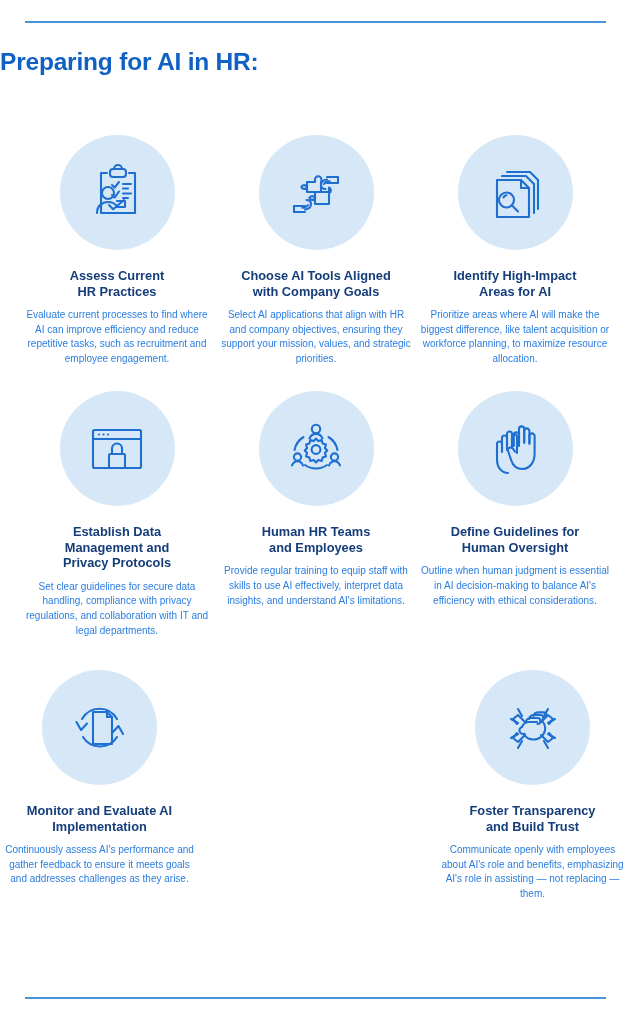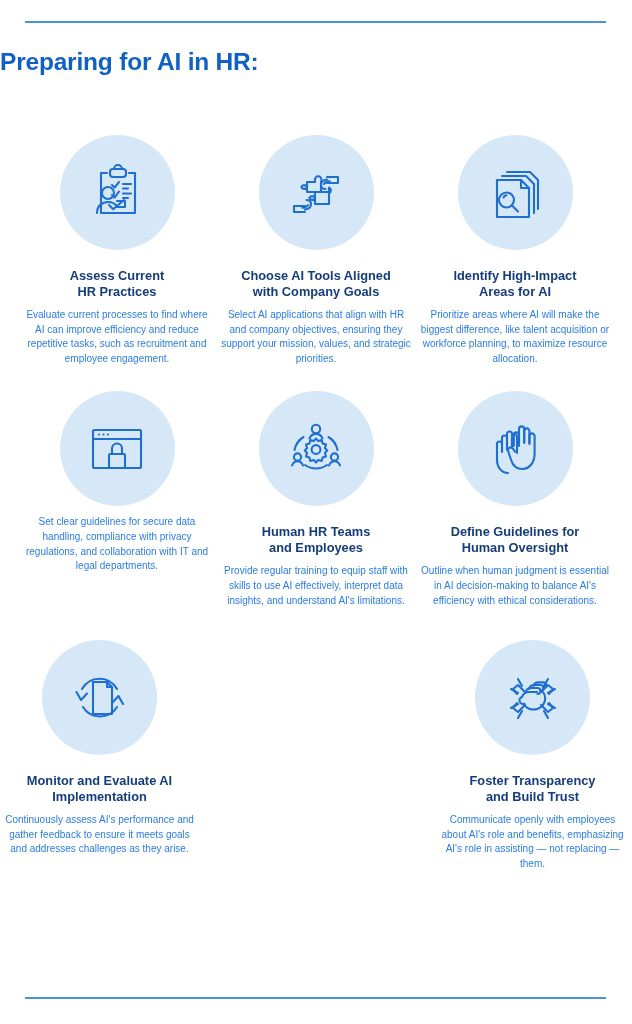--- a/index.html
+++ b/index.html
@@ -189,20 +189,23 @@
           <svg width="66" height="66" viewBox="0 0 66 66" fill="none" stroke="#1f6fd0" stroke-width="2.1" stroke-linecap="round" stroke-linejoin="round">
             <rect x="9" y="14" width="48" height="38" rx="1.5"></rect>
             <path d="M9 23 H57"></path>
             <circle cx="15" cy="18.5" r="1.1" fill="#1f6fd0" stroke="none"></circle>
             <circle cx="19.5" cy="18.5" r="1.1" fill="#1f6fd0" stroke="none"></circle>
             <circle cx="24" cy="18.5" r="1.1" fill="#1f6fd0" stroke="none"></circle>
             <rect x="25" y="38" width="16" height="14" rx="1.2"></rect>
             <path d="M28 38 v-5.5 a5 5 0 0 1 10 0 V38"></path>
           </svg>
         </div>
+        <div class="card-title">Establish Data
+Management and
+Privacy Protocols</div>
         <div class="card-body">Set clear guidelines for secure data handling, compliance with privacy regulations, and collaboration with IT and legal departments.</div>
       </div>
 
       <div class="card">
         <div class="icon-circle">
           <svg width="66" height="66" viewBox="0 0 66 66" fill="none" stroke="#1f6fd0" stroke-width="2.1" stroke-linecap="round" stroke-linejoin="round">
             <circle cx="33" cy="13" r="4.2"></circle>
             <path d="M26.5 22.5 c1.2 -3 3.6 -4.6 6.5 -4.6 c2.9 0 5.3 1.6 6.5 4.6"></path>
             <circle cx="14.5" cy="41" r="3.6"></circle>
             <path d="M9 49.5 c1 -2.8 3 -4.3 5.5 -4.3 c2.5 0 4.5 1.5 5.5 4.3"></path>

